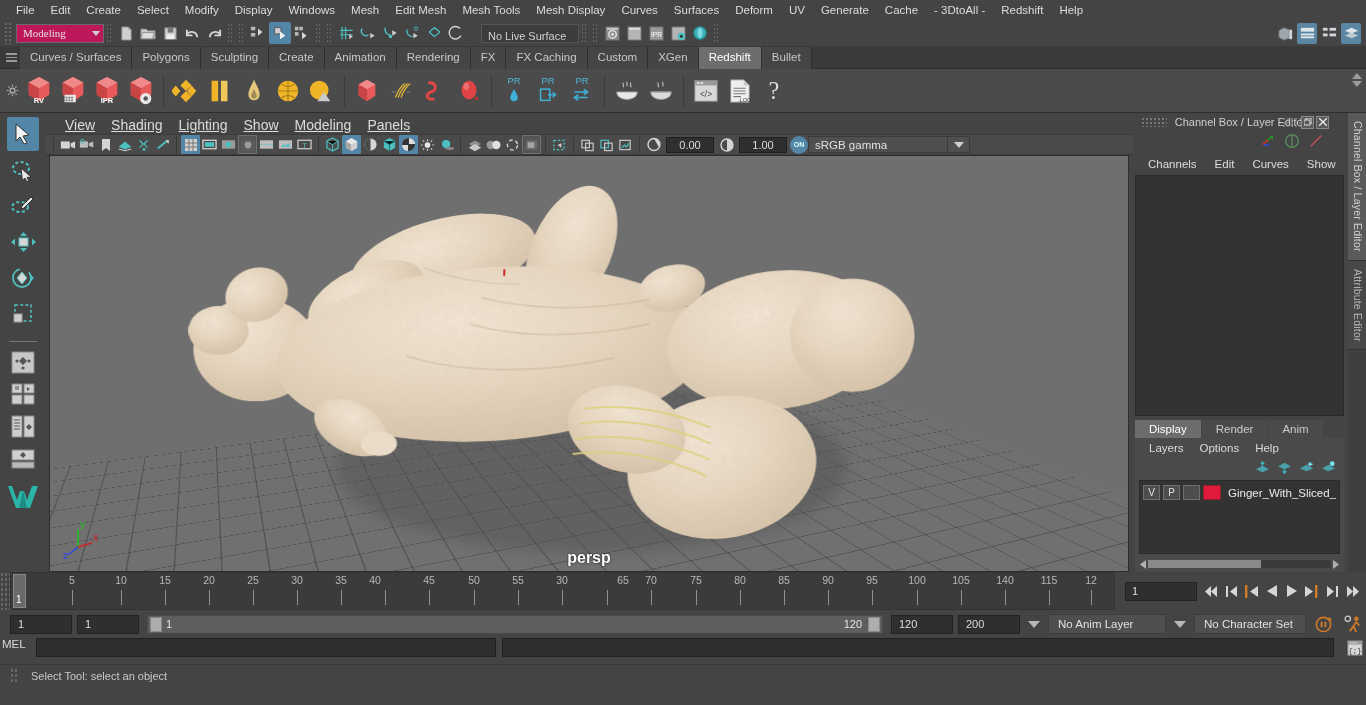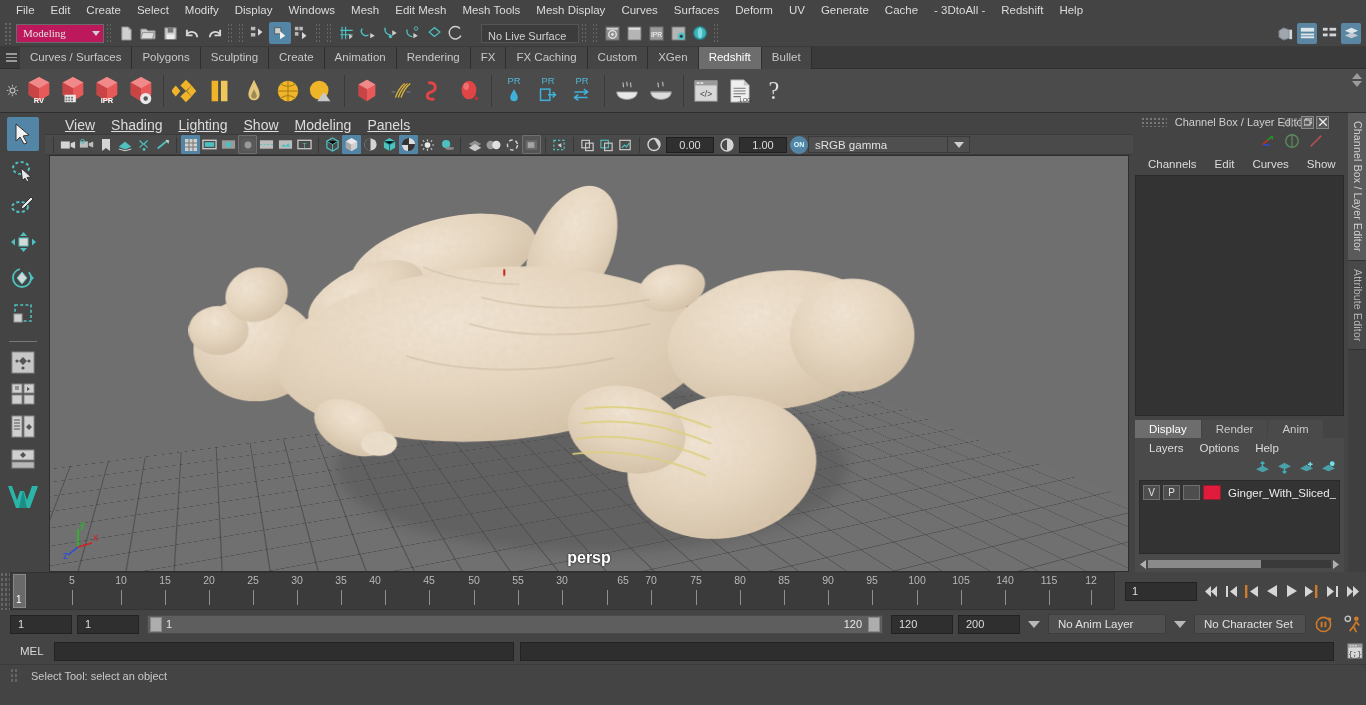--- a/index.html
+++ b/index.html
@@ -219,21 +219,21 @@
   #rangebar .hl{ position:absolute; left:2px;}
   #rangebar .hr{ position:absolute; right:2px;}
   #rangebar .lbl-l{ position:absolute; left:18px; font-size:11px;color:#e8e8e8;}
   #rangebar .lbl-r{ position:absolute; right:20px; font-size:11px;color:#e8e8e8;}
   .dropA{ width:18px;height:18px;display:flex;align-items:center;justify-content:center;}
   .dropA i{ border-left:6px solid transparent;border-right:6px solid transparent;border-top:7px solid #b8b8b8;}
   .selbox{ height:20px;background:#4f4f4f;border:1px solid #3d3d3d;display:flex;align-items:center;
     padding:0 9px;font-size:11.5px;color:#e0e0e0;}
 
   
-  #melrow{ height:26px; display:flex; align-items:center; padding-left:20px; gap:6px;}
+  #melrow{ height:26px; display:flex; align-items:flex-start; padding-left:2px; gap:6px;}
   #mellabel{ font-size:11.5px;color:#d8d8d8; width:28px; }
   #melinput{ width:460px;height:19px;background:#2e2e2e;border:1px solid #222;}
   #meloutput{ flex:1;height:19px;background:#2e2e2e;border:1px solid #222; margin-right:4px;}
   #melscript{ width:22px;height:20px;display:flex;align-items:center;justify-content:center;}
 
   
   #helpline{ height:22px; display:flex; align-items:center; padding-left:10px;
     border-top:1px solid #3a3a3a; font-size:11px; color:#c8c8c8;}
   #hlgrip{ width:9px;height:16px;background-image:radial-gradient(#666 1px,transparent 1px);
     background-size:4px 5px; margin-right:12px;}

